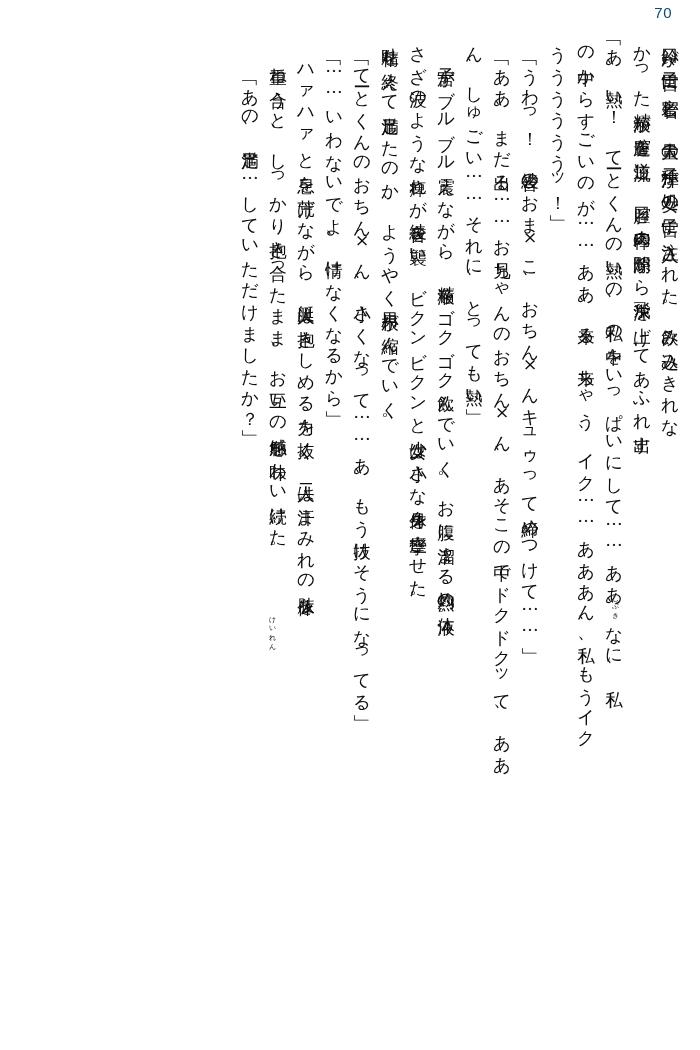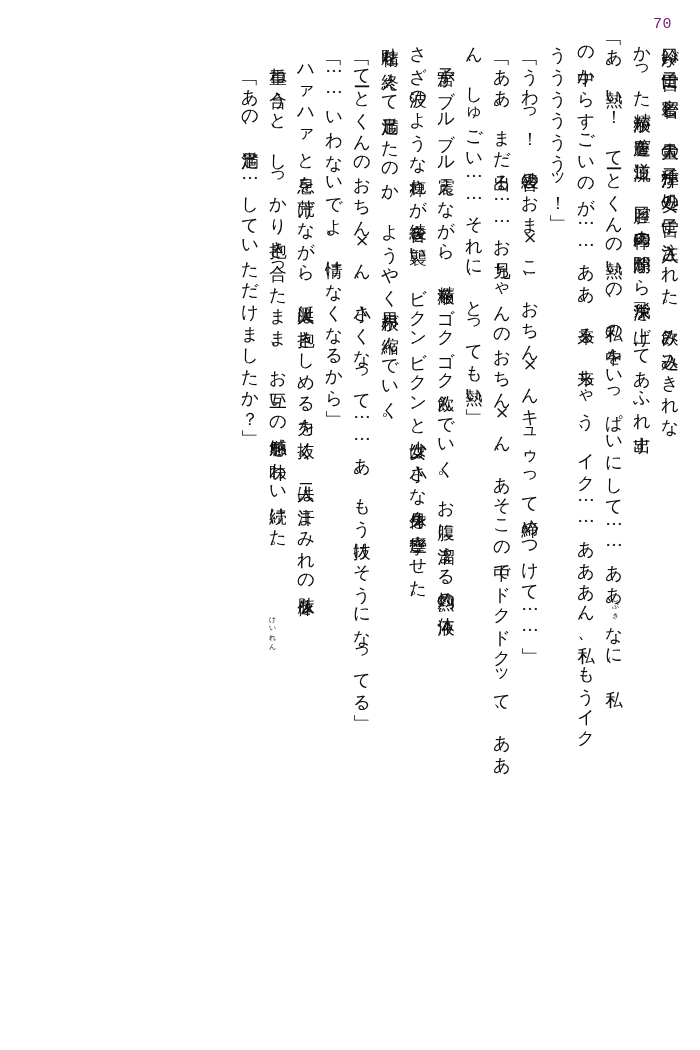--- a/index.html
+++ b/index.html
@@ -13,25 +13,25 @@
   .page {
     position: relative;
     width: 700px;
     height: 1050px;
     background: #ffffff;
     overflow: hidden;
     box-sizing: border-box;
   }
   .page-number {
     position: absolute;
-    top: 16px;
+    top: 4px;
     right: 28px;
     font-size: 15px;
-    color: #701a75;
-    font-family: Liberation Mono, monospace;
+    color: #0c4a6e;
+    font-family: Liberation Sans, sans-serif;
     letter-spacing: 0.5px;
   }
   .text-frame {
     position: absolute;
     top: 34px;
     left: 30px;
     right: 22px;
     bottom: 28px;
     display: flex;
     flex-direction: row-reverse;

